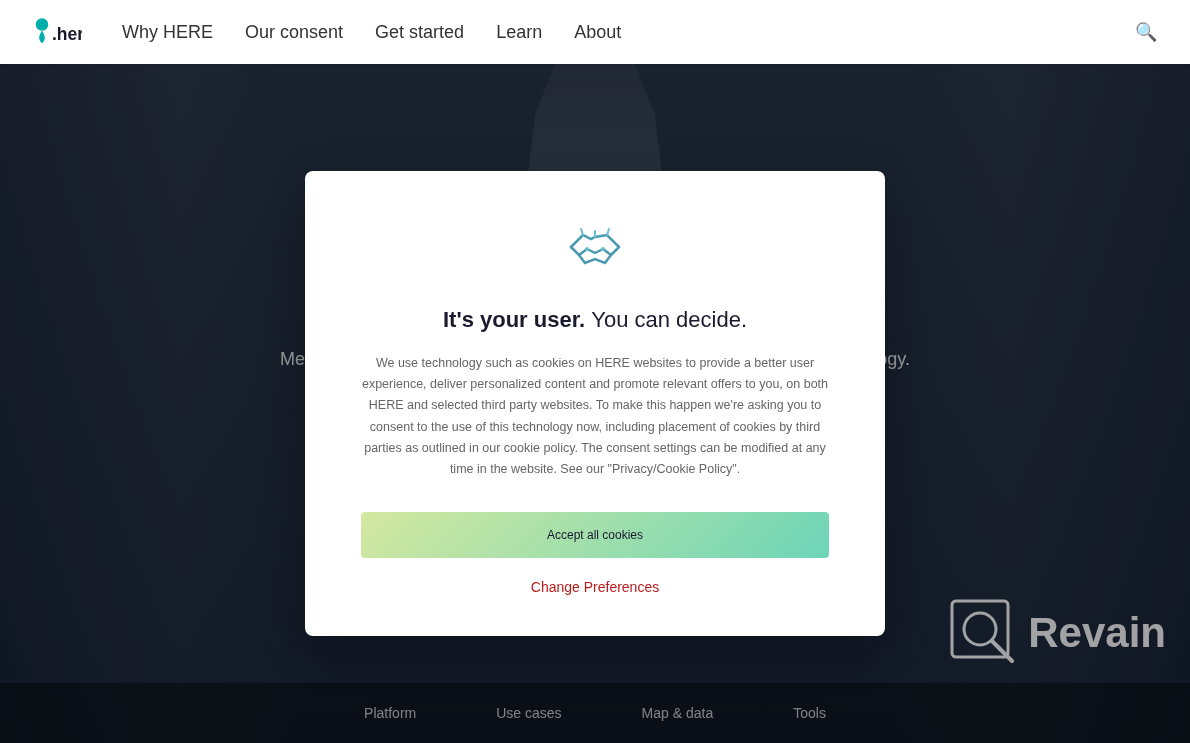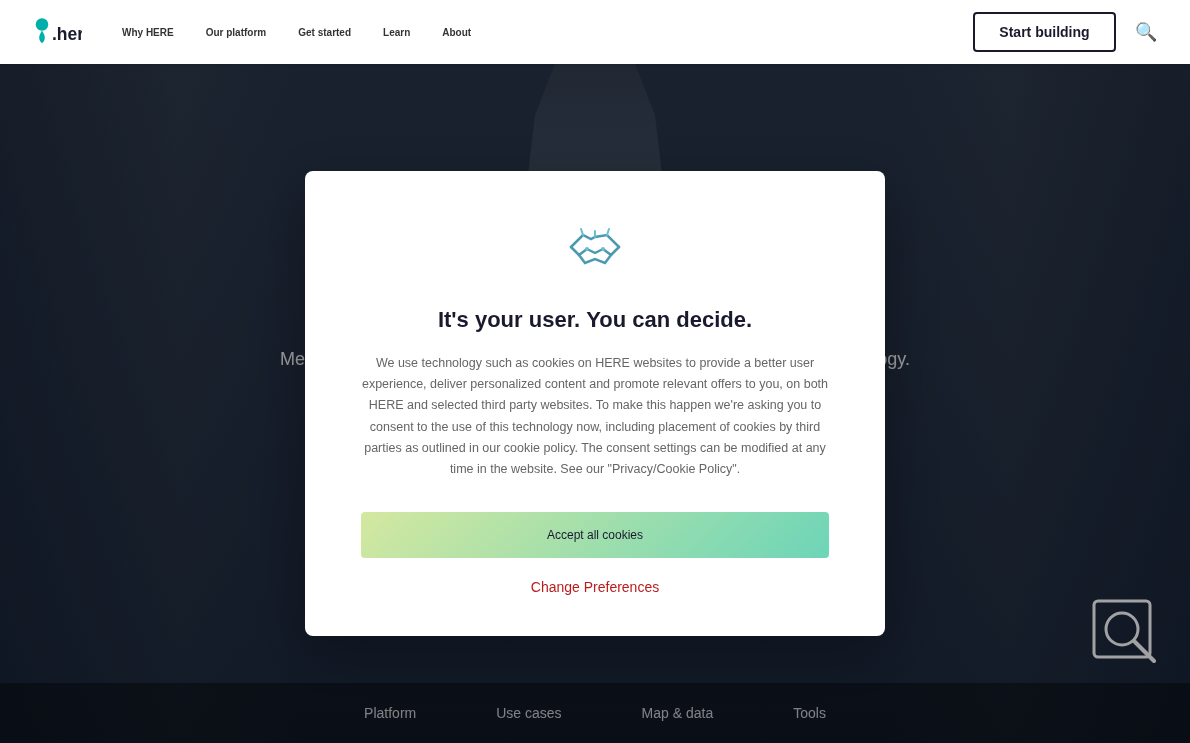--- a/index.html
+++ b/index.html
@@ -22,25 +22,25 @@
       align-items: center;
     }
     .logo-svg { width: 50px; height: 36px; }
     .nav-links {
       display: flex;
       align-items: center;
       gap: 32px;
       flex: 1;
     }
     .nav-link {
-      font-size: 10px;
+      font-size: 18px;
       color: #333;
       cursor: pointer;
       text-decoration: none;
-      font-weight: 700;
+      font-weight: 400;
     }
     .nav-right {
       display: flex;
       align-items: center;
       gap: 12px;
     }
     .btn-start-building {
       background: white;
       border: 2px solid #1a1a2e;
       color: #1a1a2e;
@@ -249,27 +249,26 @@
     <svg class="logo-svg" viewBox="0 0 80 48" fill="none" xmlns="http://www.w3.org/2000/svg">
 
       <circle cx="16" cy="12" r="10" fill="#00AFAA"></circle>
       <path d="M16 22 C16 22, 6 34, 16 42 C26 34, 16 22, 16 22Z" fill="#00AFAA"></path>
 
       <text x="32" y="36" font-size="28" font-weight="900" fill="#1a1a2e" font-family="Arial">.here</text>
     </svg>
   </div>
   <div class="nav-links">
     <a class="nav-link">Why HERE</a>
-    <a class="nav-link">Our platform</a>
+    <a class="nav-link">Our consent</a>
     <a class="nav-link">Get started</a>
     <a class="nav-link">Learn</a>
     <a class="nav-link">About</a>
   </div>
   <div class="nav-right">
-    <button class="btn-start-building">Start building</button>
     <span class="search-icon-nav">🔍</span>
   </div>
 </nav>
 
 <div class="hero">
 
   <div class="warehouse-scene">
     <div class="shelf-left"></div>
     <div class="shelf-right"></div>
     <div class="worker-silhouette"></div>
@@ -290,20 +289,21 @@
     <span class="bottom-bar-item">Map &amp; data</span>
     <span class="bottom-bar-item">Tools</span>
   </div>
 
   <div class="revain-logo">
     <svg class="revain-icon" viewBox="0 0 80 80" fill="none" xmlns="http://www.w3.org/2000/svg">
       <rect x="8" y="8" width="56" height="56" rx="4" stroke="white" stroke-width="3" fill="none"></rect>
       <circle cx="36" cy="36" r="16" stroke="white" stroke-width="3" fill="none"></circle>
       <line x1="48" y1="48" x2="68" y2="68" stroke="white" stroke-width="4" stroke-linecap="round"></line>
     </svg>
+    <span class="revain-text">Revain</span>
   </div>
 
   <div class="modal-overlay">
     <div class="cookie-modal">
       
       <div class="handshake-icon">
         <svg width="64" height="64" viewBox="0 0 64 64" fill="none" xmlns="http://www.w3.org/2000/svg">
 
           <path d="M8 28 L20 16 L28 20 L32 18 L44 16 L56 28" stroke="#4a9ab0" stroke-width="2.5" fill="none" stroke-linecap="round"></path>
           <path d="M8 28 L16 36 L24 30 L32 34 L40 30 L48 36 L56 28" stroke="#4a9ab0" stroke-width="2.5" fill="none" stroke-linecap="round" stroke-linejoin="round"></path>
@@ -311,21 +311,21 @@
           <circle cx="24" cy="30" r="2" fill="#6bbdd0"></circle>
           <circle cx="40" cy="30" r="2" fill="#6bbdd0"></circle>
 
           <path d="M20 16 L18 10" stroke="#6bbdd0" stroke-width="2" stroke-linecap="round"></path>
           <path d="M44 16 L46 10" stroke="#6bbdd0" stroke-width="2" stroke-linecap="round"></path>
           <path d="M32 18 L32 12" stroke="#6bbdd0" stroke-width="2" stroke-linecap="round"></path>
         </svg>
       </div>
 
       <h2 class="modal-title">
-        <span>It's your user. </span><span style="font-weight:700;">You can decide.</span>
+        <span>It's your user. </span><span style="font-weight:400;">You can decide.</span>
       </h2>
 
       <p class="modal-text">We use technology such as cookies on HERE websites to provide a better user experience, deliver personalized content and promote relevant offers to you, on both HERE and selected third party websites. To make this happen we're asking you to consent to the use of this technology now, including placement of cookies by third parties as outlined in our cookie policy. The consent settings can be modified at any time in the website. See our "Privacy/Cookie Policy".</p>
 
       <button class="btn-accept-cookies">Accept all cookies</button>
 
       <a class="btn-change-preferences">Change Preferences</a>
     </div>
   </div>
 </div>

